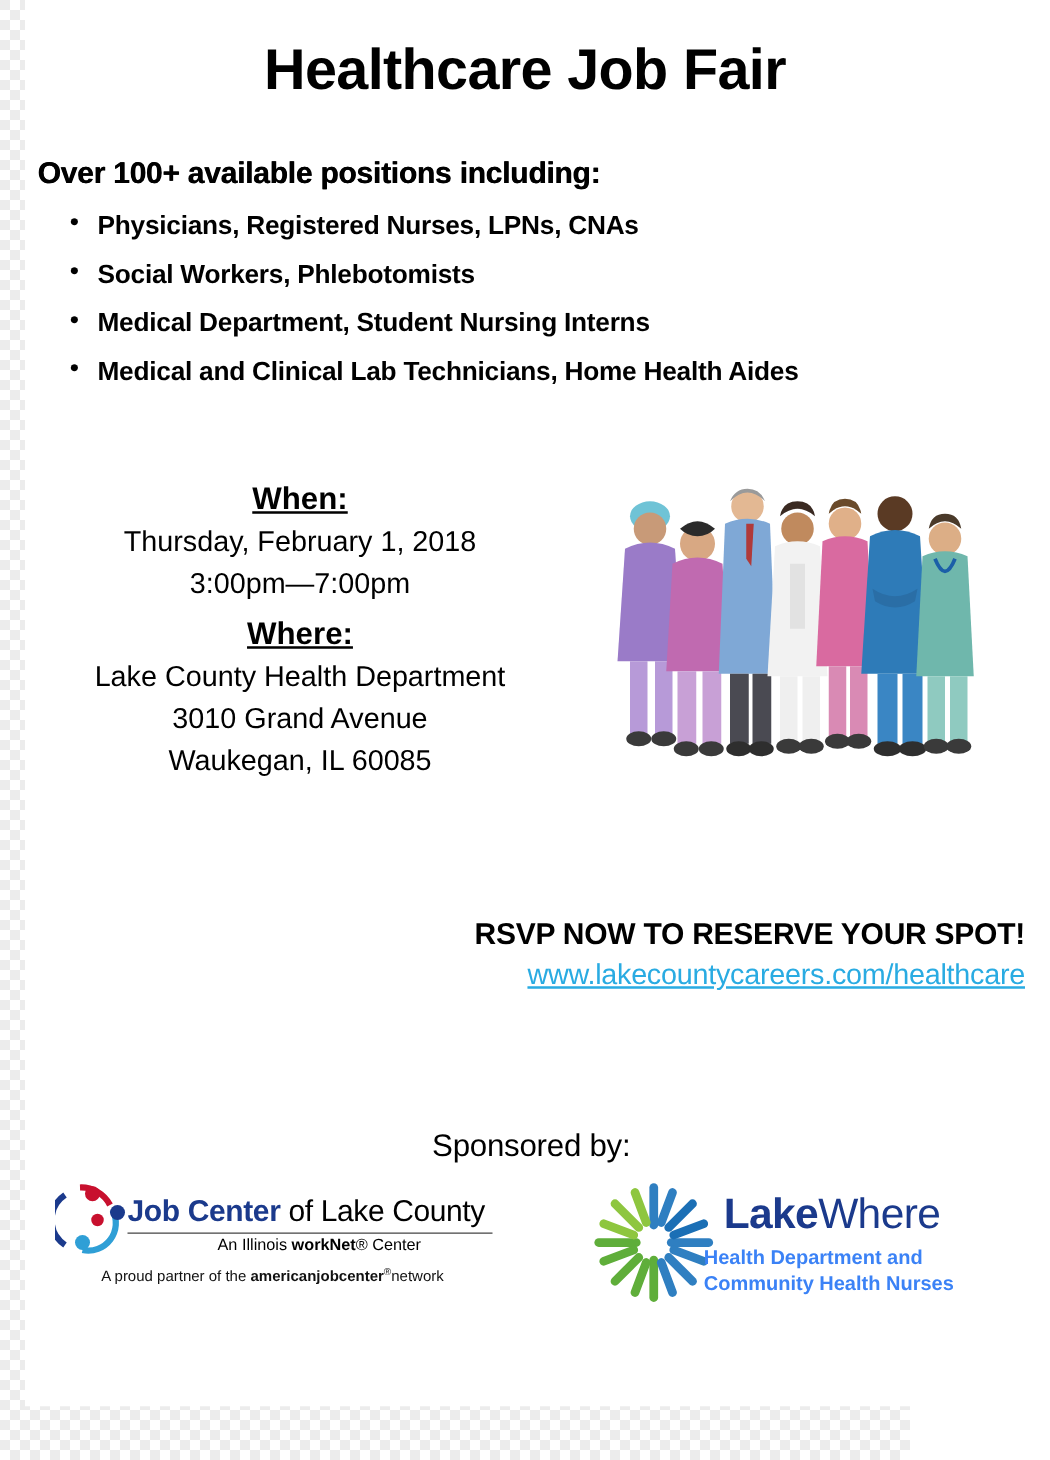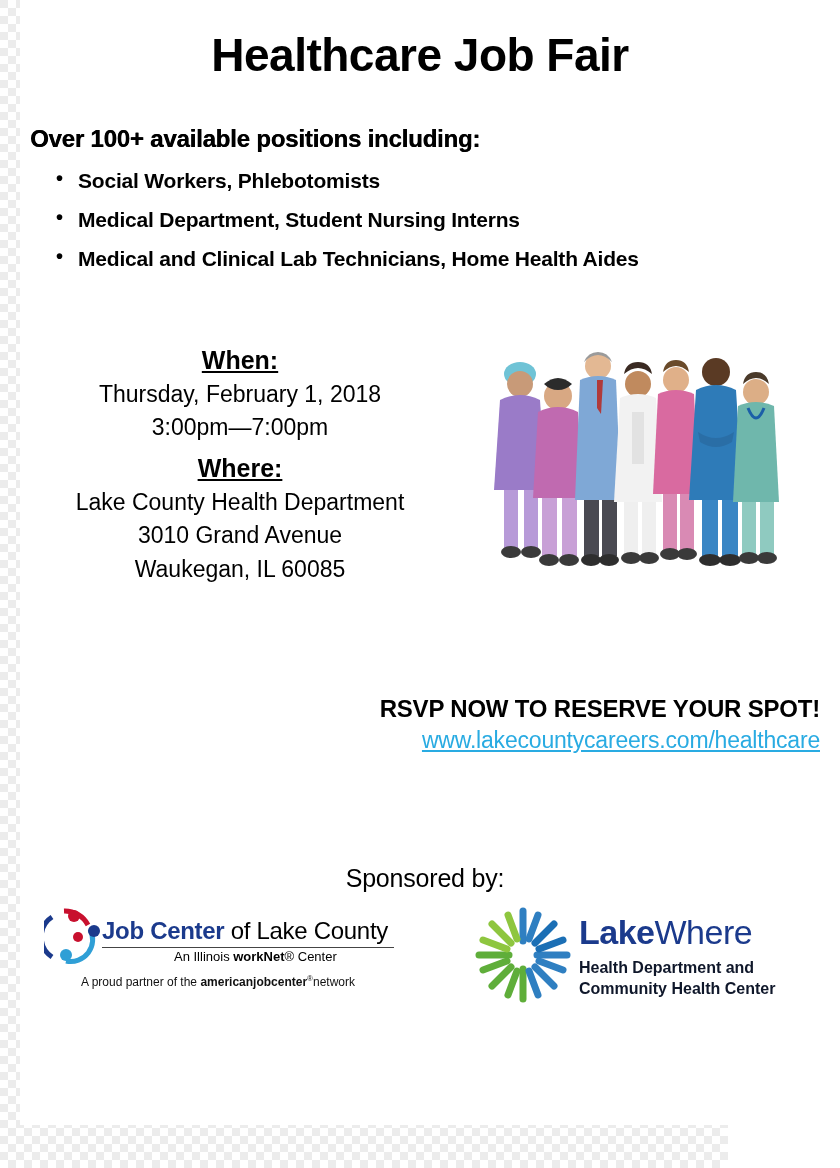--- a/index.html
+++ b/index.html
@@ -227,40 +227,41 @@
     left: 104px;
     top: 8px;
     font-size: 34px;
     color: #1b3a8c;
     letter-spacing: -0.5px;
     white-space: nowrap;
   }
   .lc-name b { font-weight: bold; }
   .lc-sub {
     position: absolute;
-    left: 104px;
+    left: 88px;
     top: 52px;
     font-size: 16px;
     font-weight: bold;
-    color: #0f172a;
+    color: #3b82f6;
     line-height: 1.35;
     white-space: nowrap;
   }
 </style>
 </head>
 <body>
 
 <div class="page-wrap">
   <div class="sheet">
 
     <h1 class="title">Healthcare Job Fair</h1>
 
     <div class="subtitle">Over 100+ available positions including:</div>
 
     <ul class="positions">
+      <li>Physicians, Registered Nurses, LPNs, CNAs</li>
       <li>Social Workers, Phlebotomists</li>
       <li>Medical Department, Student Nursing Interns</li>
       <li>Medical and Clinical Lab Technicians, Home Health Aides</li>
     </ul>
 
     <div class="mid-section">
 
       <div class="when-where">
         <div class="ww-head">When:</div>
         <div class="ww-line">Thursday, February 1, 2018</div>
@@ -398,20 +399,20 @@
               <line x1="63" y1="88" x2="54" y2="64" stroke="#2f7fc1"></line>
             </g>
             <circle cx="48" cy="48" r="7" fill="#ffffff"></circle>
           </svg>
         </div>
         <div class="lc-name">
           <b>Lake</b><span>Where</span>
         </div>
         <div class="lc-sub">
           <div>Health Department and</div>
-          <div>Community Health Center</div>
+          <div>Community Health Nurses</div>
         </div>
       </div>
 
     </div>
 
   </div>
 </div>
 
 </body></html>

